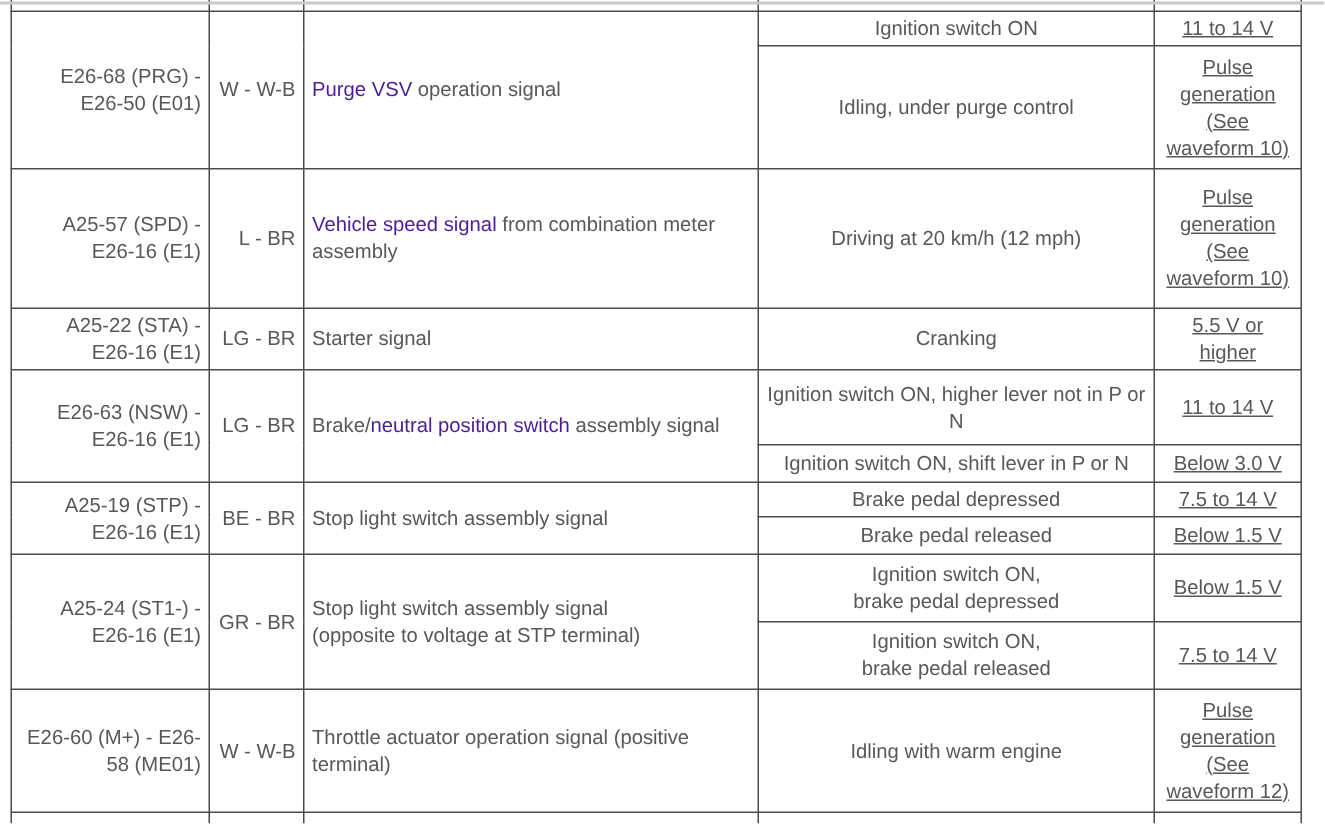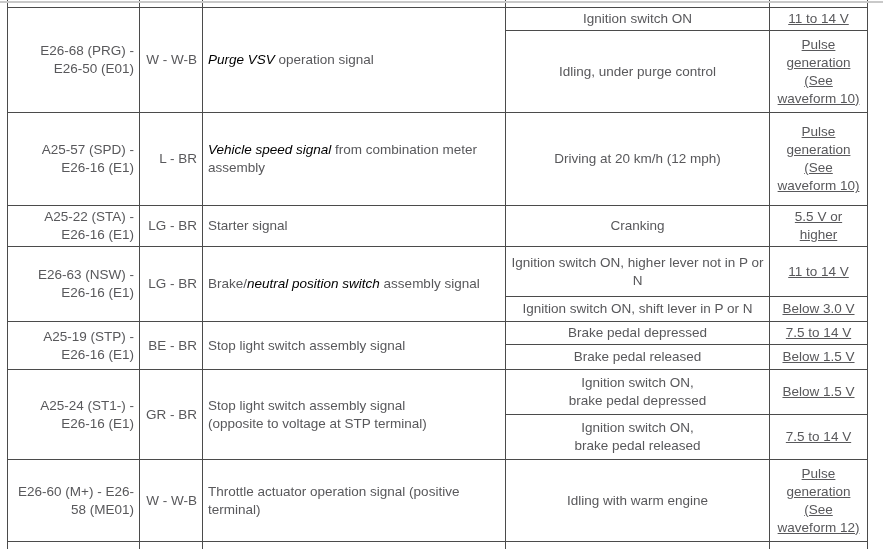--- a/index.html
+++ b/index.html
@@ -39,24 +39,23 @@
     vertical-align: middle;
     overflow: hidden;
     word-wrap: break-word;
   }
   .c-terminal { width: 132px; text-align: right; }
   .c-wiring   { width: 63px;  text-align: right; }
   .c-desc     { width: 303px; text-align: left; }
   .c-cond     { width: 264px; text-align: center; }
   .c-spec     { width: 98px;  text-align: center; padding: 2px 2px; text-decoration: underline; }
   a.doclink {
-    color: #000000;
+    color: #4c1d95;
     text-decoration: none;
     cursor: pointer;
-    font-style: italic;
   }
   .line { display: block; }
   td.top-align { vertical-align: top; padding-top: 5px; }
 </style>
 </head>
 <body>
 
 <div class="stage">
   <div class="top-divider"></div>
 

